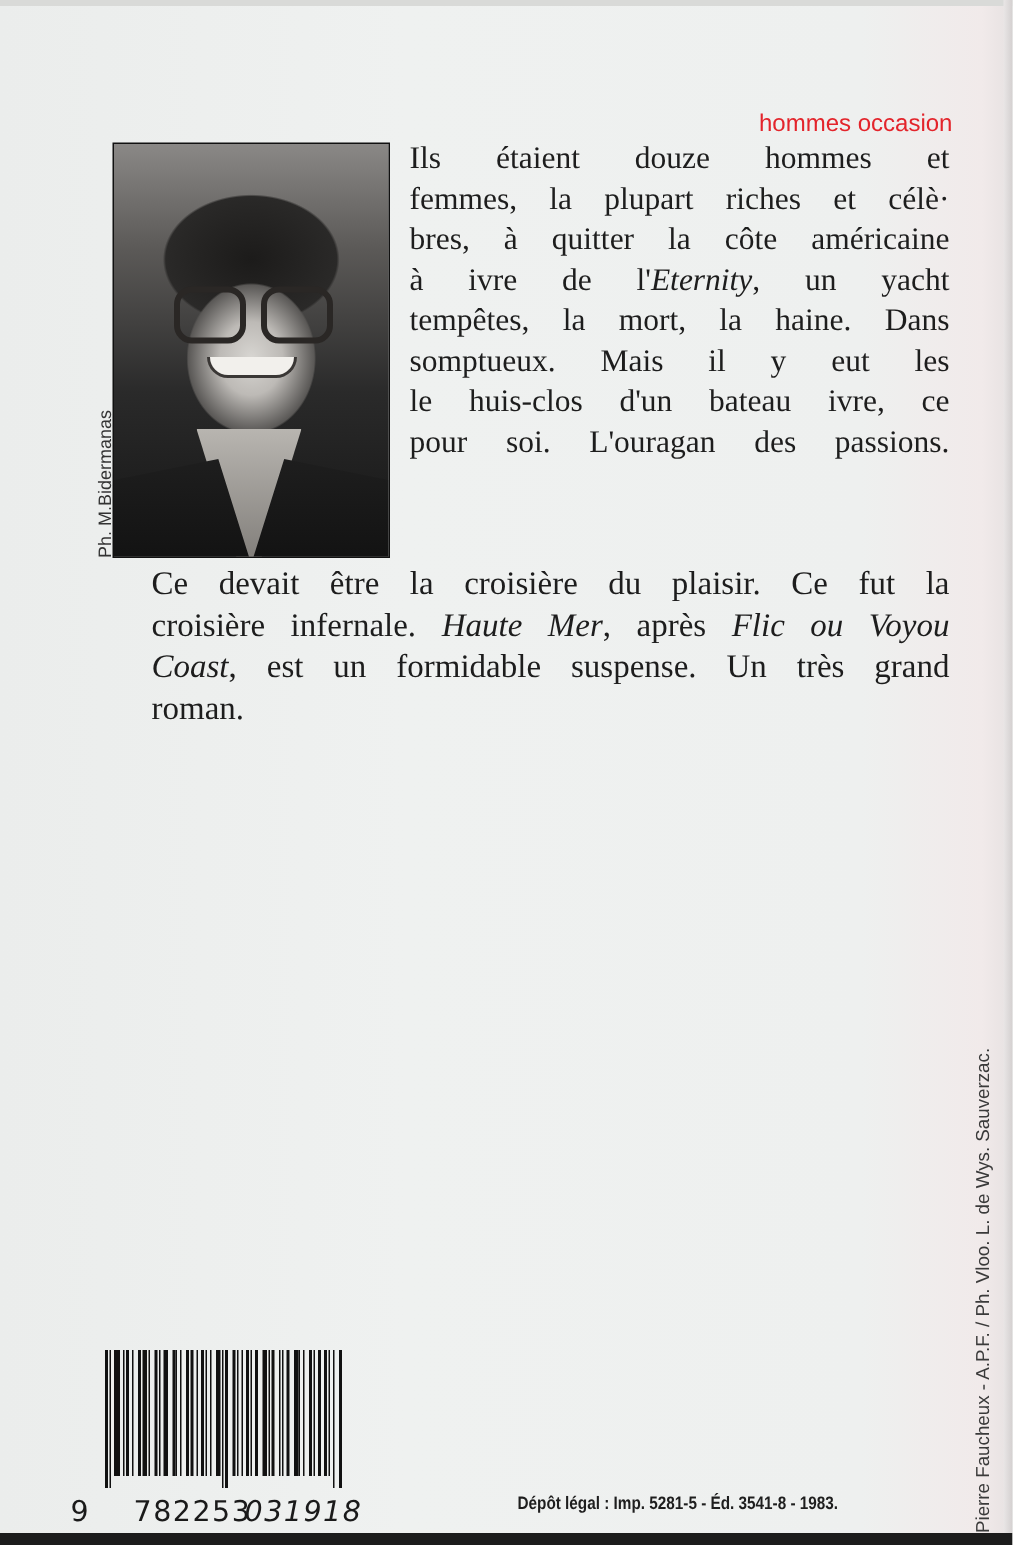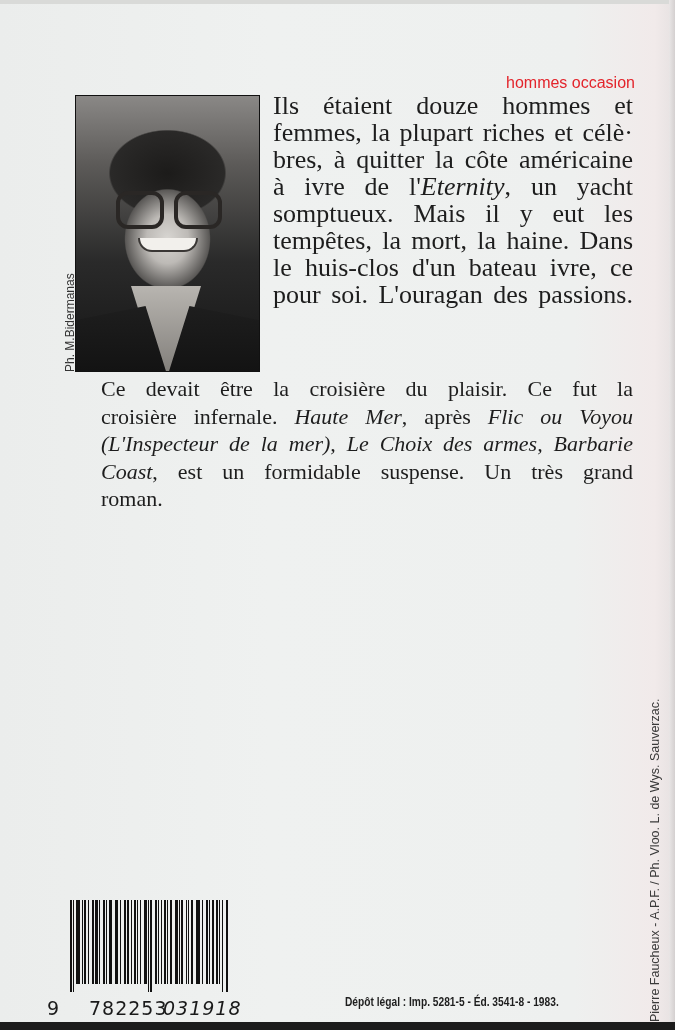--- a/index.html
+++ b/index.html
@@ -40,21 +40,21 @@
 
   .photo-credit {
     position: absolute; left: 63px; top: 372px;
     transform: rotate(-90deg); transform-origin: 0 0;
     font-family: "Liberation Sans", sans-serif; font-size: 12px; color: #333;
     white-space: nowrap;
   }
 
   .p1 {
     position: absolute; left: 273px; top: 92px; width: 360px;
-    font-size: 26px; line-height: 27px; color: #1d1d1d; text-align: justify;
+    font-size: 21px; line-height: 27px; color: #1d1d1d; text-align: justify;
     text-align-last: left; margin: 0;
   }
   .p2 {
     position: absolute; left: 76px; top: 375px; width: 557px;
     font-size: 22px; line-height: 27.5px; color: #1d1d1d; text-align: justify; margin: 0;
     text-indent: 25px;
   }
   .line { display: block; text-align: justify; text-align-last: justify; }
   .line.last { text-align-last: left; }
   i { }
@@ -99,30 +99,29 @@
     <div class="glasses-r"></div>
     <div class="smile"></div>
   </div>
   <div class="photo-credit">Ph. M.Bidermanas</div>
 
   <div class="p1">
     <span class="line">Ils étaient douze hommes et</span>
     <span class="line">femmes, la plupart riches et célè·</span>
     <span class="line">bres, à quitter la côte américaine</span>
     <span class="line"><span>à ivre de l'</span><i>Eternity</i><span>, un yacht</span></span>
+    <span class="line">tempêtes, la mort, la haine. Dans</span>
     <span class="line">somptueux. Mais il y eut les</span>
-    <span class="line">tempêtes, la mort, la haine. Dans</span>
     <span class="line">le huis-clos d'un bateau ivre, ce</span>
     <span class="line">pour soi. L'ouragan des passions.</span>
   </div>
 
   <div class="p2">
     <span class="line" style="text-indent:25px">Ce devait être la croisière du plaisir. Ce fut la</span>
     <span class="line"><span>croisière infernale. </span><i>Haute Mer</i><span>, après </span><i>Flic ou Voyou</i></span>
-    <span class="line"><i>(L'Inspecteur de la mer), Le Choix des armes, Barbarie</i></span>
     <span class="line"><i>Coast</i><span>, est un formidable suspense. Un très grand</span></span>
     <span class="line last">roman.</span>
   </div>
 
   <div class="barcode" id="barcode">
       <span class="g" style="width: 2px; margin-right: 0.9px;"></span>
       <span class="g" style="width: 1px; margin-right: 1.8px;"></span>
       <span style="width: 4px; margin-right: 2.7px;"></span>
       <span style="width: 1px; margin-right: 0.9px;"></span>
       <span style="width: 2px; margin-right: 1.8px;"></span>

